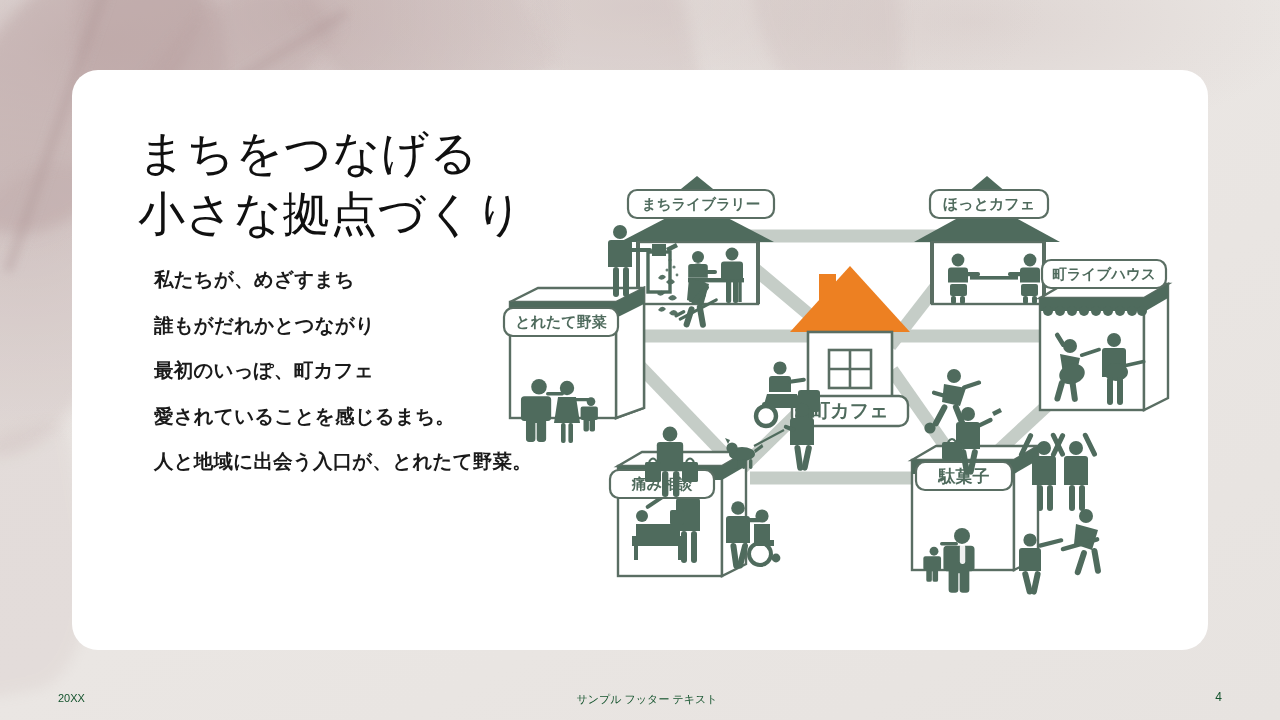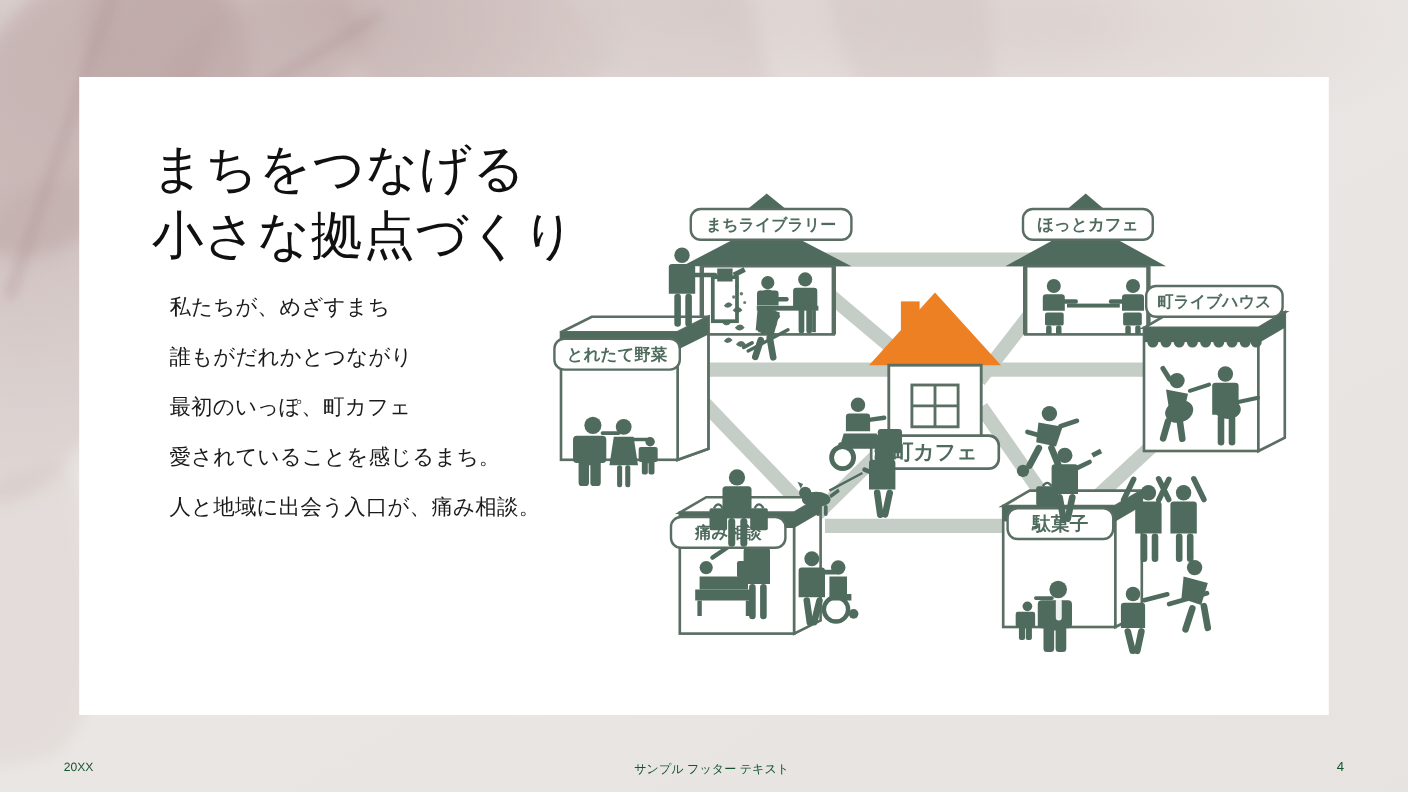--- a/index.html
+++ b/index.html
@@ -45,29 +45,30 @@
     filter: blur(5px); border-radius: 4px;
   }
   #slide-background .stem.s1 { left:52px; top:-20px; width:9px; height:300px; transform:rotate(19deg); }
   #slide-background .stem.s2 { left:250px;top:-40px; width:8px; height:220px; transform:rotate(58deg); }
 
   
   #content-card {
     position: absolute;
     left: 72px; top: 70px; width: 1136px; height: 580px;
     background: #ffffff;
+    border-radius: 26px;
   }
 
   
   #text-column { position: absolute; left: 66px; top: 52px; width: 470px; }
   #slide-title {
     font-size: 47px; line-height: 1.30; color: #101010;
     font-weight: 400; letter-spacing: .5px; white-space: pre-line;
   }
-  #body-list { margin-top: 26px; padding-left: 16px; }
+  #body-list { margin-top: 26px; padding-left: 16px; font-weight: bold; }
   #body-list .body-line {
     font-size: 19.5px; color: #1a1a1a; line-height: 1;
     margin-bottom: 26px; letter-spacing: .2px; white-space: nowrap;
   }
 
   
   #illustration { position: absolute; left: 420px; top: 48px; width: 690px; height: 510px; }
   #illustration svg { display: block; width: 100%; height: 100%; }
 
   
@@ -99,21 +100,21 @@
 <div id="content-card">
 
   <div id="text-column">
     <div id="slide-title">まちをつなげる
 小さな拠点づくり</div>
     <div id="body-list">
       <div class="body-line">私たちが、めざすまち</div>
       <div class="body-line">誰もがだれかとつながり</div>
       <div class="body-line">最初のいっぽ、町カフェ</div>
       <div class="body-line">愛されていることを感じるまち。</div>
-      <div class="body-line">人と地域に出会う入口が、痛み相談。</div>
+      <div class="body-line">人と地域に出会う入口が、とれたて野菜。</div>
     </div>
   </div>
 
   <div id="illustration">
     <svg viewBox="0 0 690 510" xmlns="http://www.w3.org/2000/svg">
       <defs>
 
         <g id="person">
           <circle cx="0" cy="-26" r="7.4"></circle>
           <path d="M-8.2,-17 h16.4 a3.4,3.4 0 0 1 3.4,3.4 v17 a3.2,3.2 0 0 1 -3.2,3.2 h-1.6 v17 a3,3 0 0 1 -3,3 h-3 a3,3 0 0 1 -3,-3 v-15 h-1.2 v15 a3,3 0 0 1 -3,3 h-3 a3,3 0 0 1 -3,-3 v-17 h-1.6 a3.2,3.2 0 0 1 -3.2,-3.2 v-17 a3.4,3.4 0 0 1 3.4,-3.4 z"></path>

